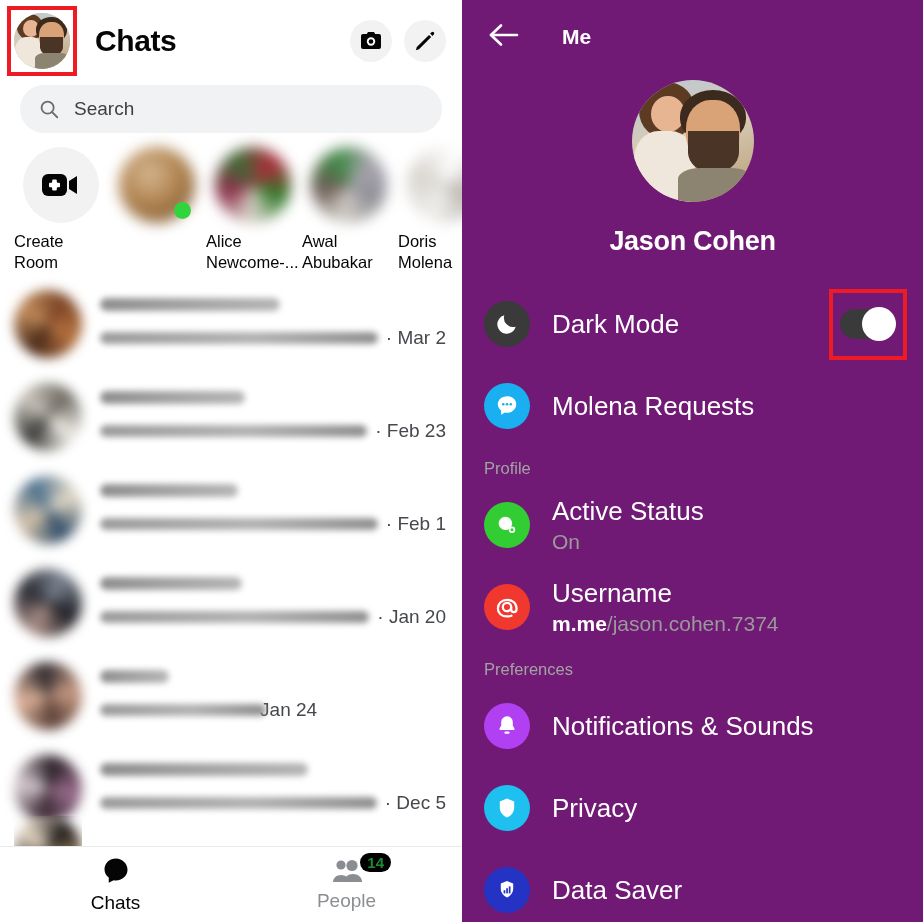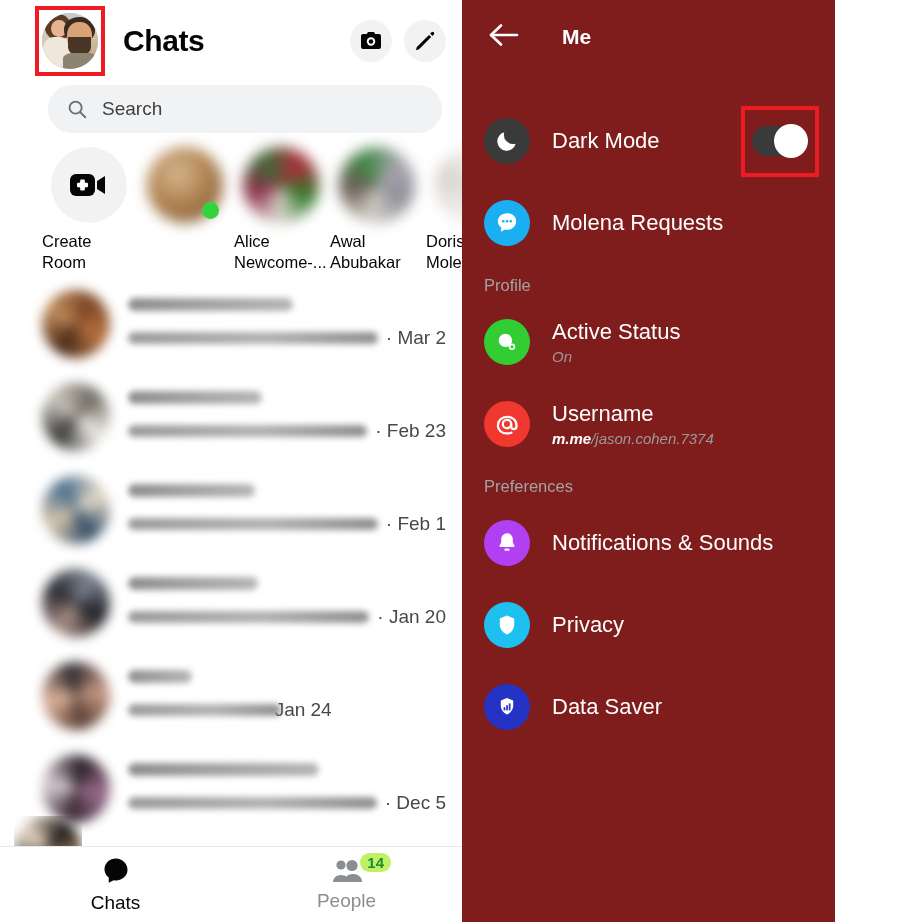--- a/index.html
+++ b/index.html
@@ -10,21 +10,20 @@
     overflow: hidden;
   }
   .screen { display: flex; width: 923px; height: 922px; }
 
   
   .left {
     width: 462px; height: 922px;
     background: #ffffff;
     position: relative;
     overflow: hidden;
-    padding-left: 28px;
   }
   .l-header {
     display: flex; align-items: center;
     height: 82px; padding: 0 16px;
   }
   .avatar-wrap {
     position: relative;
     width: 70px; height: 70px;
     margin-left: -9px;
     display: flex; align-items: center; justify-content: center;
@@ -137,29 +136,29 @@
   .navitem {
     flex: 1; display: flex; flex-direction: column;
     align-items: center; justify-content: center; gap: 6px;
     position: relative;
   }
   .navitem .nlabel { font-size: 19px; }
   .navitem.active .nlabel { color: #050505; }
   .navitem.inactive .nlabel { color: #8a8d91; }
   .badge {
     position: absolute; left: 56%; top: 6px;
-    background: #bef264; color: #1f8a2f;
+    background: #000000; color: #1f8a2f;
     font-size: 15px; font-weight: bold;
     border-radius: 11px; padding: 1px 7px;
   }
 
   
   .right {
-    width: 373px; height: 922px;
-    background: #7f1d1d; color: #fff;
+    width: 461px; height: 922px;
+    background: #701a75; color: #fff;
     position: relative; overflow: hidden;
   }
   .r-header { display: flex; align-items: center; height: 74px; padding-left: 26px; }
   .r-title { font-size: 21px; font-weight: bold; margin-left: 42px; }
   .r-profile { text-align: center; margin-top: 6px; }
   .r-avatar {
     width: 122px; height: 122px; border-radius: 50%;
     margin: 0 auto; overflow: hidden; position: relative;
   }
   .r-name { font-size: 27px; font-weight: bold; margin-top: 24px; letter-spacing: -0.3px; }
@@ -168,22 +167,22 @@
   .srow {
     display: flex; align-items: center;
     padding: 0 22px; height: 82px;
   }
   .sicon {
     width: 46px; height: 46px; border-radius: 50%;
     flex: 0 0 46px;
     display: flex; align-items: center; justify-content: center;
   }
   .stext { margin-left: 22px; flex: 1; }
-  .slabel { font-size: 22px; color: #fff; }
-  .ssub { font-size: 15px; color: #9a9a9a; margin-top: 3px; font-style: italic; }
+  .slabel { font-size: 26px; color: #fff; }
+  .ssub { font-size: 21px; color: #9a9a9a; margin-top: 3px; }
   .ssub .hi { color: #fff; font-weight: bold; }
   .sec-head {
     font-size: 16.5px; color: #a3a3a3;
     padding: 12px 22px 6px 22px;
   }
   .toggle-wrap { position: relative; width: 78px; height: 71px; display:flex; align-items:center; justify-content:center; margin-right: -6px; }
   .toggle {
     width: 56px; height: 30px; border-radius: 15px;
     background: #3a3a3a; position: relative;
   }
@@ -383,20 +382,35 @@
     <div class="r-header">
       <div>
         <svg width="32" height="26" viewBox="0 0 32 26">
           <line x1="3" y1="13" x2="29" y2="13" stroke="#fff" stroke-width="2.6" stroke-linecap="round"></line>
           <polyline points="13,3.5 3,13 13,22.5" fill="none" stroke="#fff" stroke-width="2.6" stroke-linecap="round" stroke-linejoin="round"></polyline>
         </svg>
       </div>
       <div class="r-title">Me</div>
     </div>
 
+    <div class="r-profile">
+      <div class="r-avatar">
+        <div class="selfie">
+          <div class="sky"></div>
+            <div class="w-hair"></div>
+            <div class="w-face"></div>
+          <div class="w-body"></div>
+            <div class="m-hair"></div>
+            <div class="m-face"></div>
+          <div class="m-beard"></div>
+            <div class="m-body"></div>
+        </div>
+      </div>
+      <div class="r-name">Jason Cohen</div>
+    </div>
 
     <div class="settings">
 
       <div class="srow">
         <div class="sicon" style="background:#3a3a3a">
           <svg width="26" height="26" viewBox="0 0 24 24">
               <path fill="#fff" d="M20 14.5A8.5 8.5 0 0 1 9.5 4 8.6 8.6 0 1 0 20 14.5z"></path>
             </svg>
         </div>
         <div class="stext">

